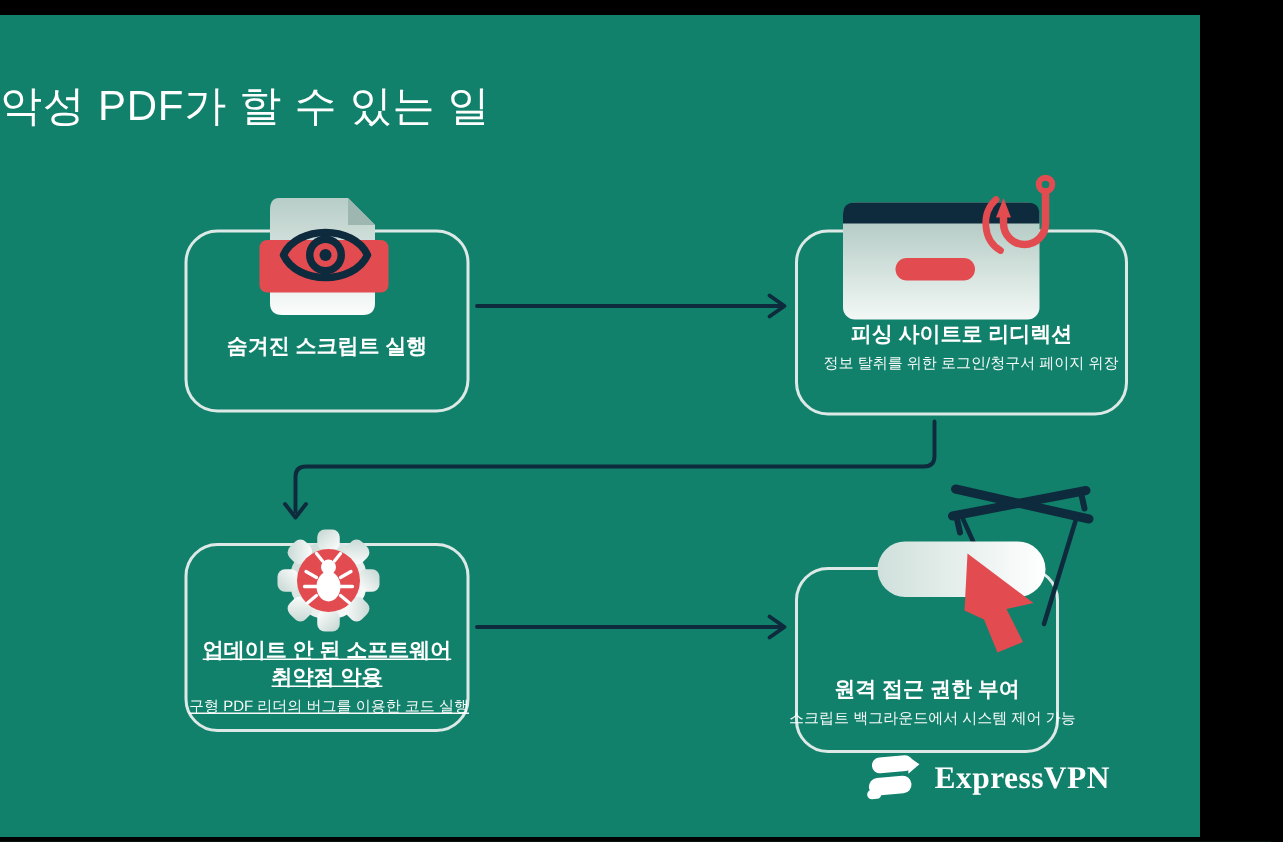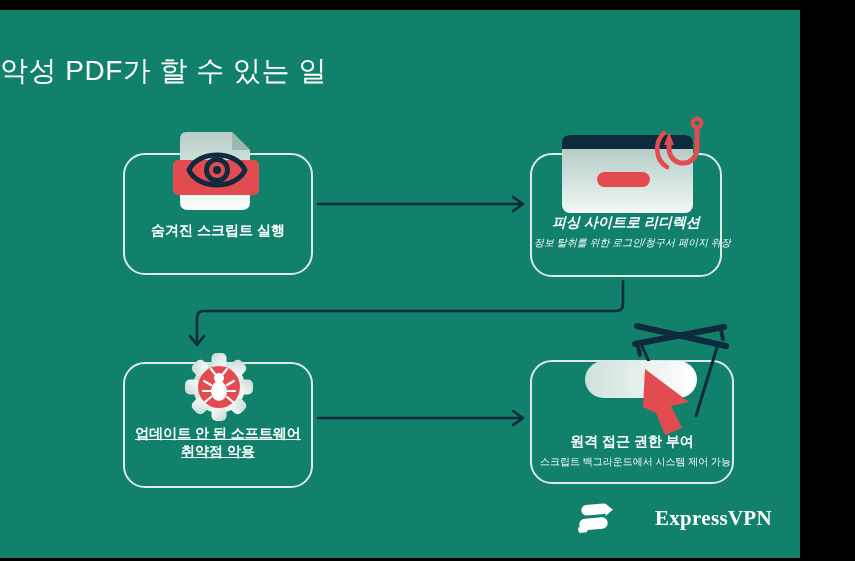--- a/index.html
+++ b/index.html
@@ -27,21 +27,21 @@
   .card-title{font-size:14px;font-weight:700;line-height:1.3;color:var(--c-text,#fff);}
   .card-subtitle{font-size:10px;line-height:1.35;margin-top:5px;color:var(--c-text,#fff);opacity:.96;}
   .nowrap .card-subtitle{white-space:nowrap;}
   .icon{position:absolute;}
   .arrows{position:absolute;left:0;top:0;pointer-events:none;}
   .brand{
     position:absolute;left:576px;top:490px;display:flex;align-items:center;gap:9px;
   }
   .brand-text{
     font-family:"Liberation Serif",serif;font-weight:700;font-size:21px;
-    letter-spacing:.3px;color:var(--c-text,#fff);margin-left:32px;
+    letter-spacing:.3px;color:var(--c-text,#fff);
   }
 </style>
 </head>
 <body>
 
 <div class="screen">
   <div class="canvas">
 
     <div class="page-title">악성 PDF가 할 수 있는 일</div>
 
@@ -71,21 +71,21 @@
       <path d="M16,6 H62 L80,24 V76 Q80,84 72,84 H18 Q10,84 10,76 V14 Q10,6 16,6 Z" fill="url(#docg)"></path>
       <path d="M62,6 L80,24 H62 Z" fill="#9db6b0"></path>
       <rect x="3" y="34" width="86" height="35" rx="5" fill="#e24b50"></rect>
       <g stroke="#0e2a3d" stroke-width="5" fill="none" stroke-linejoin="round">
         <path d="M19,44 C28,24 66,24 75,44 C66,64 28,64 19,44 Z"></path>
         <circle cx="47" cy="44" r="10.5"></circle>
       </g>
       <circle cx="47" cy="44" r="4" fill="#0e2a3d"></circle>
     </svg>
 
-    <div class="card nowrap" style="left:530px;top:143px;width:192px;height:124px;font-style:italic;">
+    <div class="card nowrap" style="left:530px;top:143px;width:222px;height:124px;">
       <div class="card-text" style="top:58px;">
         <div class="card-title">피싱 사이트로 리디렉션</div>
         <div class="card-subtitle">정보 탈취를 위한 로그인/청구서 페이지 위장</div>
       </div>
     </div>
     <svg class="icon" style="left:556px;top:105px;" width="155" height="110" viewBox="0 0 155 110">
       <defs>
         <linearGradient id="brg" x1="0" y1="0" x2="0" y2="1">
           <stop offset="0" stop-color="#a9c3bc"></stop>
             <stop offset="1" stop-color="#f2f8f6"></stop>
@@ -98,20 +98,21 @@
         <circle cx="141" cy="8" r="4.5" stroke-width="4"></circle>
         <path d="M141,13 v21 a14,14 0 0 1 -28,0 v-5" stroke-width="5"></path>
         <path d="M108,18 c-10,9 -9,27 3,34" stroke-width="4.5"></path>
       </g>
       <polygon points="108,30 118,30 113,17" fill="#e24b50"></polygon>
     </svg>
 
     <div class="card nowrap" style="left:123px;top:352px;width:190px;height:126px;">
       <div class="card-text" style="top:60px;text-decoration:underline;">
         <div class="card-title">업데이트 안 된 소프트웨어 취약점 악용</div>
+        <div class="card-subtitle">구형 PDF 리더의 버그를 이용한 코드 실행</div>
       </div>
     </div>
     <svg class="icon" style="left:183px;top:340px;" width="72" height="72" viewBox="0 0 72 72">
       <defs>
         <linearGradient id="grg" x1="0" y1="0" x2="1" y2="1">
           <stop offset="0" stop-color="#c4d6d1"></stop>
             <stop offset="1" stop-color="#ffffff"></stop>
         </linearGradient>
       </defs>
       <g fill="url(#grg)">
@@ -130,21 +131,21 @@
         <circle cx="36" cy="28" r="5"></circle>
         <ellipse cx="36" cy="41" rx="8" ry="10"></ellipse>
       </g>
       <g stroke="#fff" stroke-width="2.2" stroke-linecap="round">
         <path d="M32,24 L28,19 M40,24 L44,19"></path>
         <path d="M28,35 L21,31 M28,41 L20,41 M28,47 L22,52"></path>
         <path d="M44,35 L51,31 M44,41 L52,41 M44,47 L50,52"></path>
       </g>
     </svg>
 
-    <div class="card nowrap" style="left:530px;top:350px;width:204px;height:124px;">
+    <div class="card nowrap" style="left:530px;top:368px;width:176px;height:124px;">
       <div class="card-text" style="top:70px;">
         <div class="card-title">원격 접근 권한 부여</div>
         <div class="card-subtitle">스크립트 백그라운드에서 시스템 제어 가능</div>
       </div>
     </div>
     <svg class="icon" style="left:572px;top:308px;" width="162" height="122" viewBox="0 0 162 122">
       <defs>
         <linearGradient id="tgg" x1="0" y1="0" x2="1" y2="0">
           <stop offset="0" stop-color="#cfe0db"></stop>
             <stop offset="1" stop-color="#ffffff"></stop>

